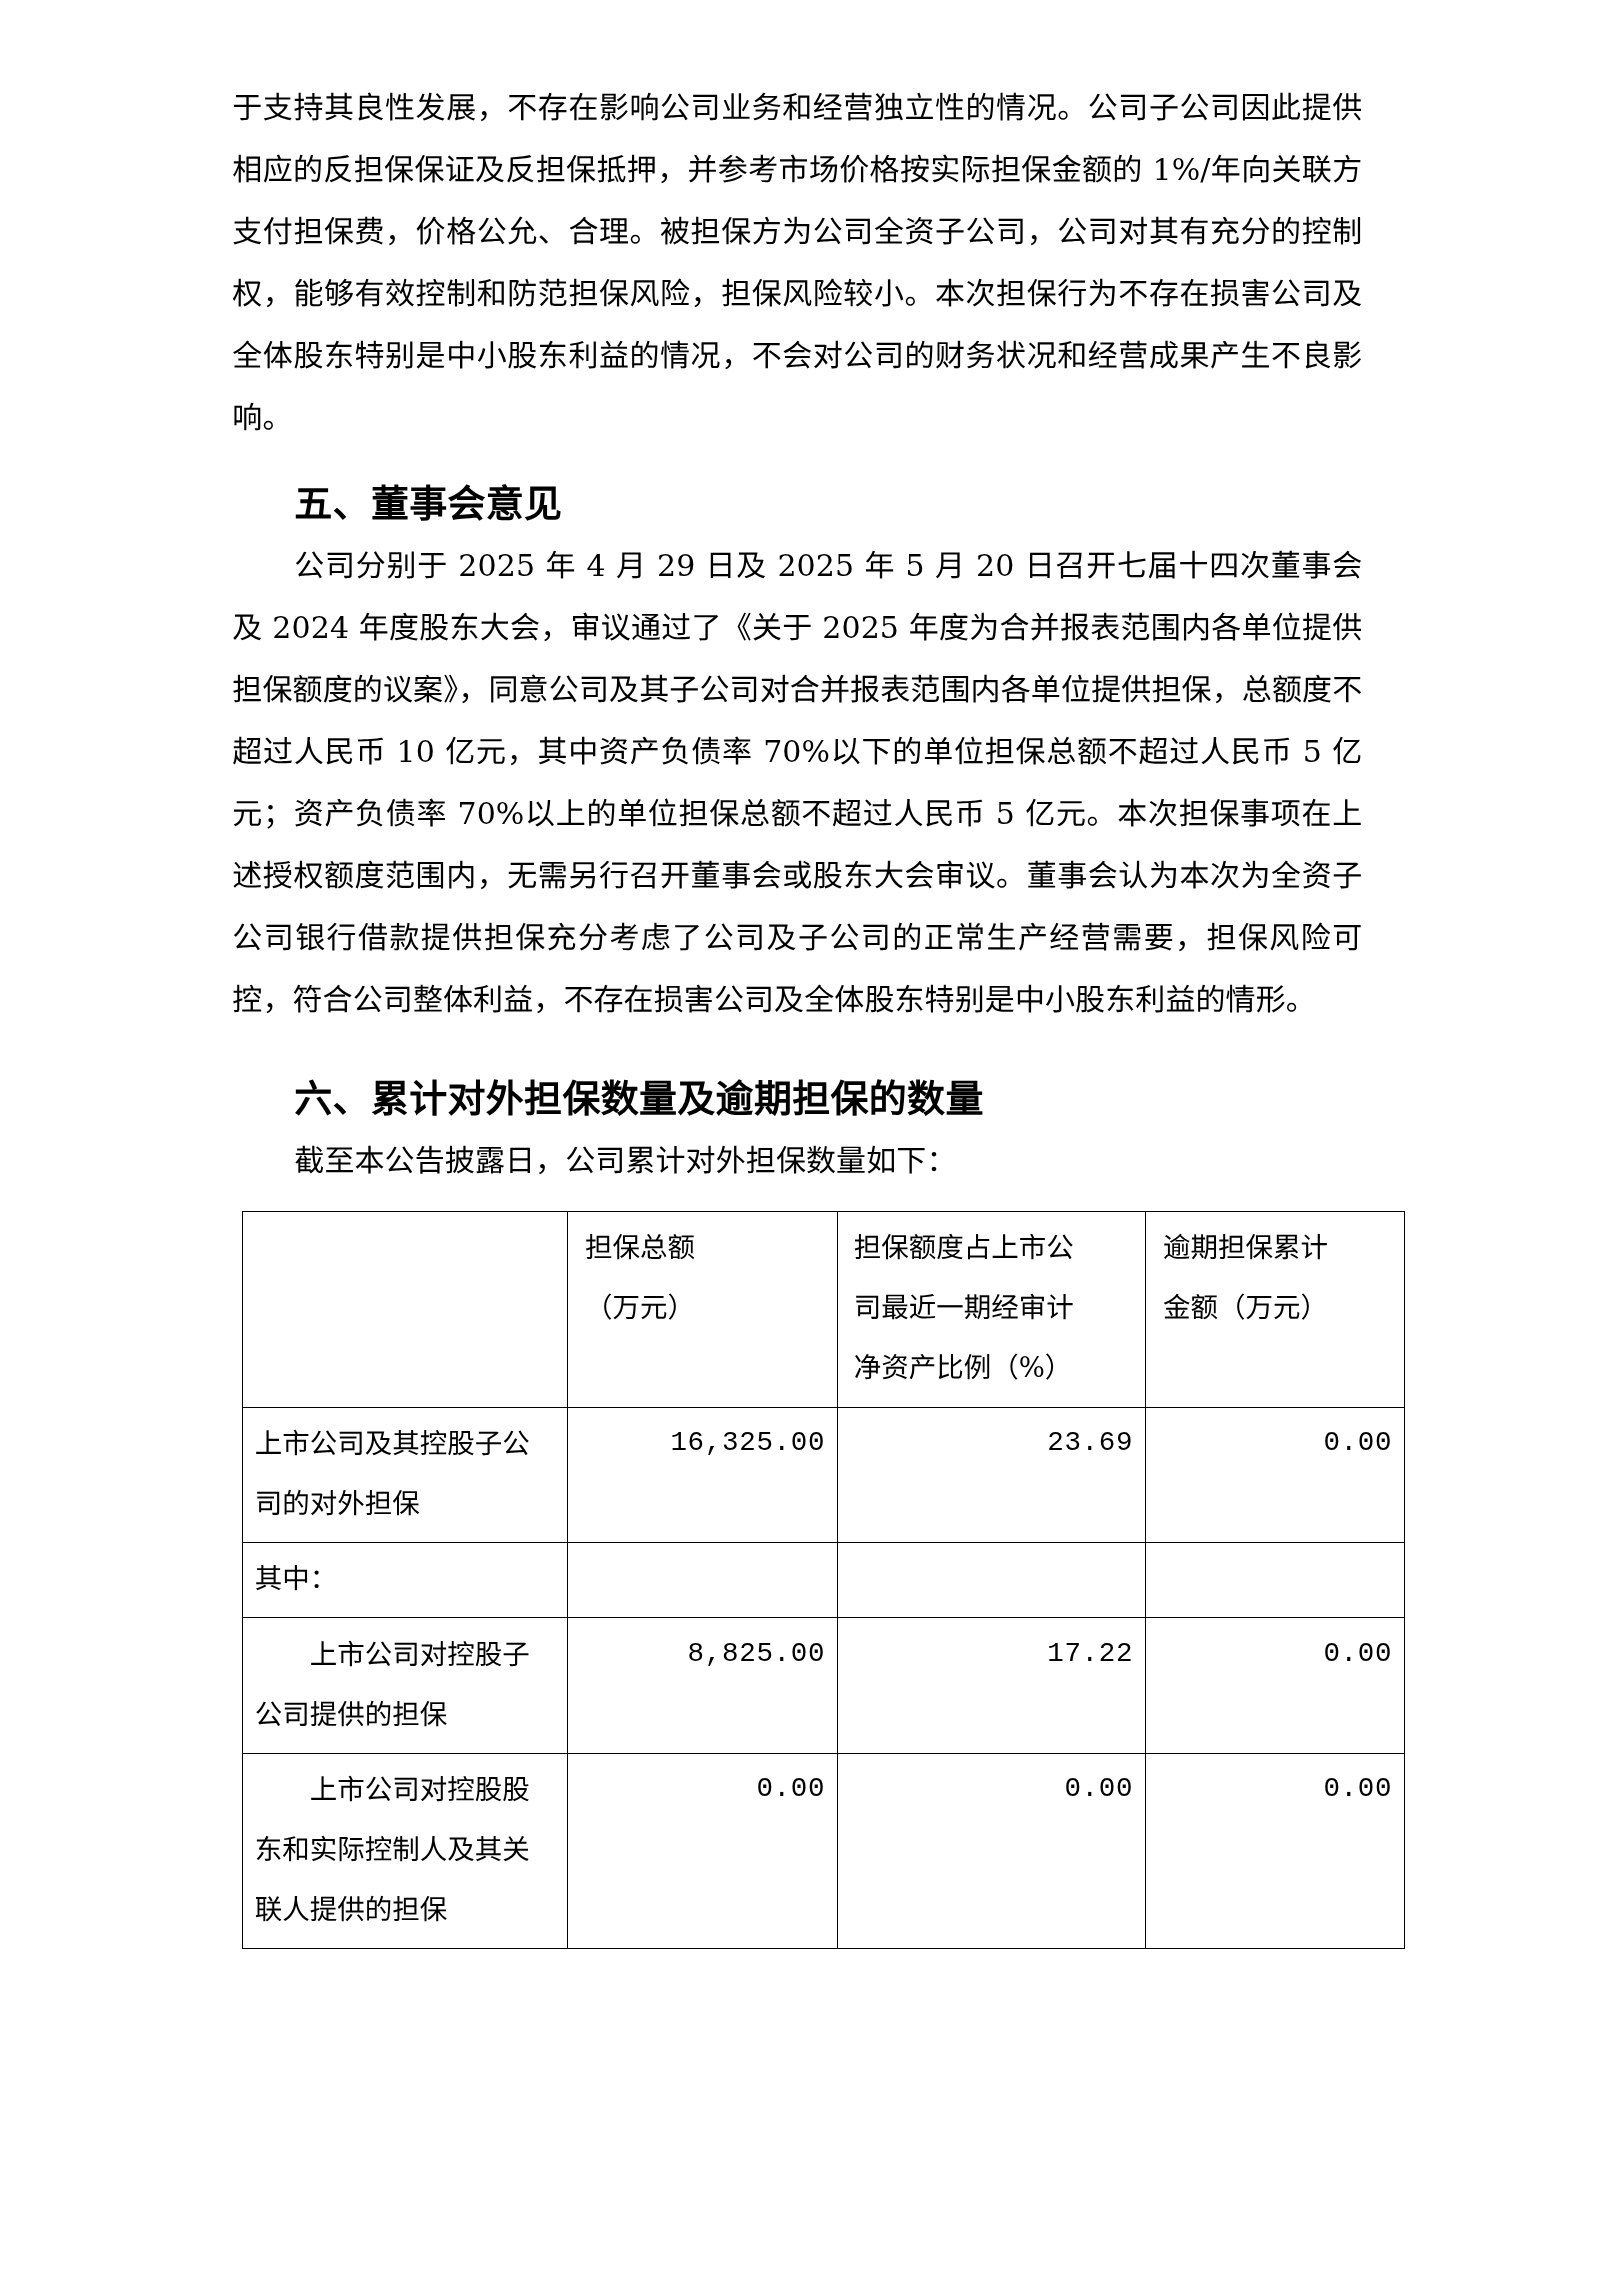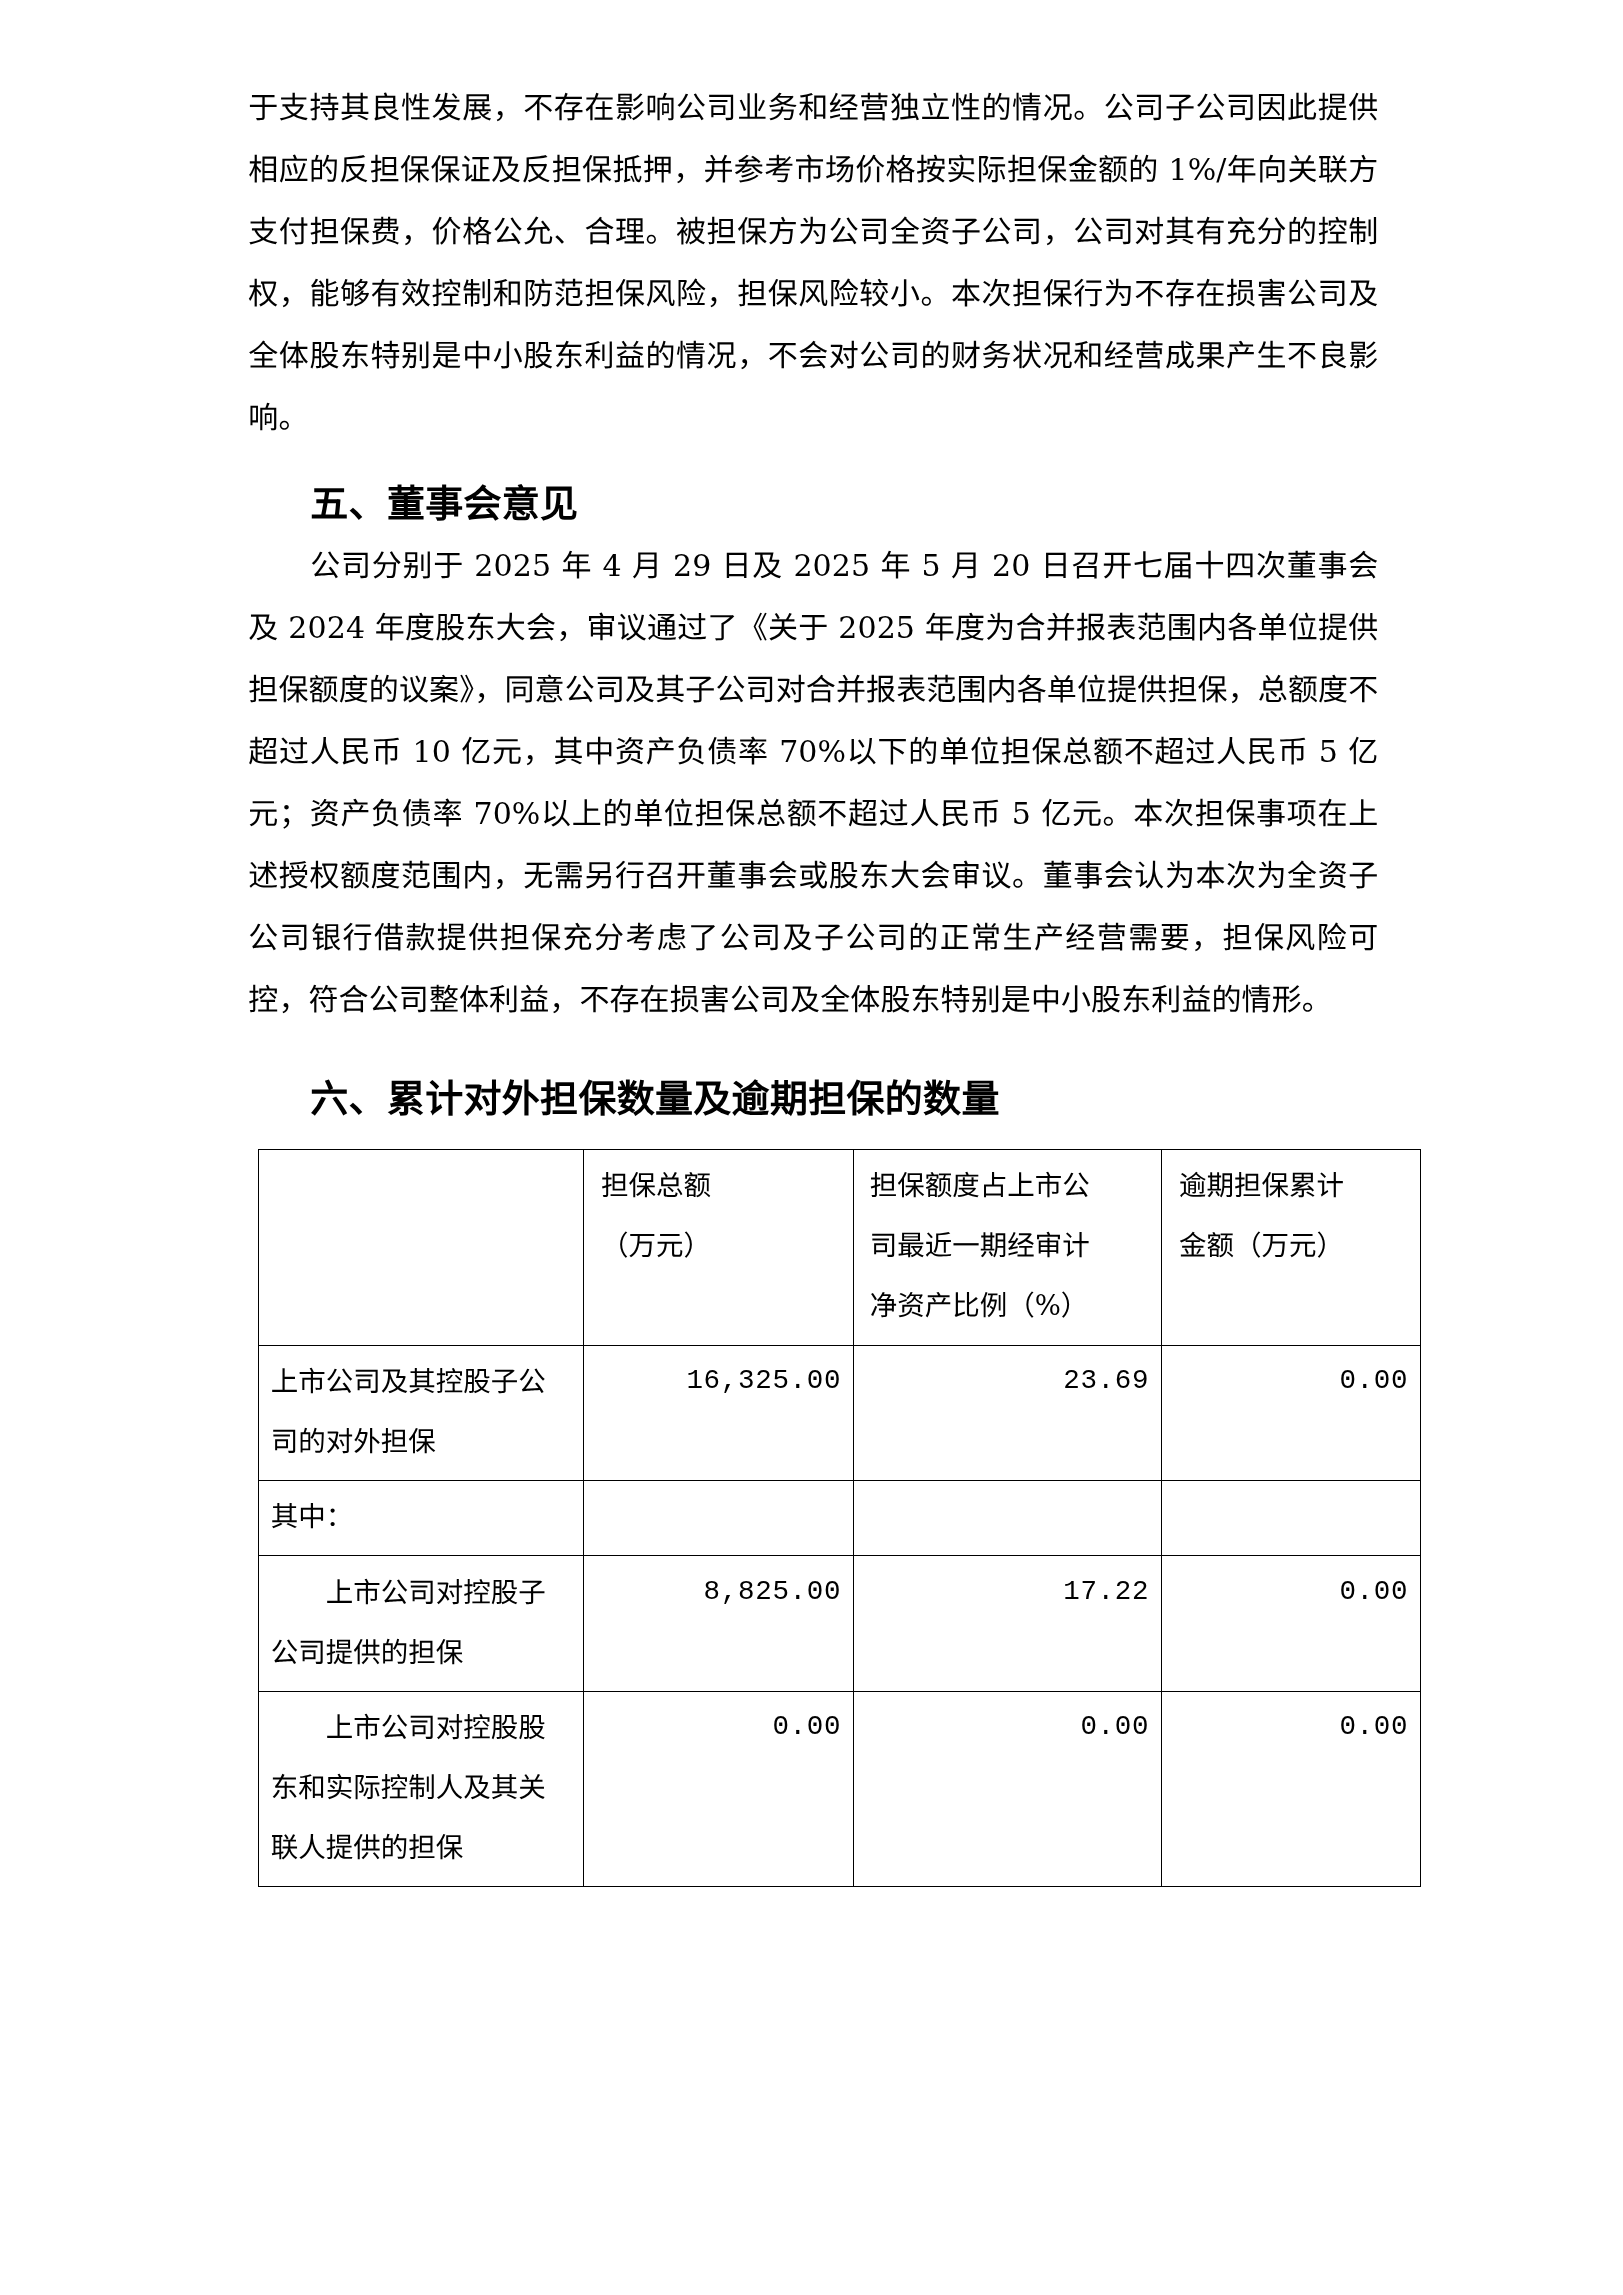--- a/index.html
+++ b/index.html
@@ -15,21 +15,21 @@
   .page {
     position: relative;
     width: 1623px;
     height: 2295px;
     background: #ffffff;
     box-sizing: border-box;
     overflow: hidden;
   }
   .content {
     position: absolute;
-    left: 230px;
+    left: 214px;
     top: 77px;
     width: 1162px;
   }
 
   
   .para {
     font-size: 30px;
     line-height: 62px;
     text-align: justify;
     text-justify: inter-ideograph;
@@ -113,20 +113,21 @@
     <div class="gap-md"></div>
 
     <h2 class="heading">五、董事会意见</h2>
 
     <p class="para indent">公司分别于 2025 年 4 月 29 日及 2025 年 5 月 20 日召开七届十四次董事会及 2024 年度股东大会，审议通过了《关于 2025 年度为合并报表范围内各单位提供担保额度的议案》，同意公司及其子公司对合并报表范围内各单位提供担保，总额度不超过人民币 10 亿元，其中资产负债率 70%以下的单位担保总额不超过人民币 5 亿元；资产负债率 70%以上的单位担保总额不超过人民币 5 亿元。本次担保事项在上述授权额度范围内，无需另行召开董事会或股东大会审议。董事会认为本次为全资子公司银行借款提供担保充分考虑了公司及子公司的正常生产经营需要，担保风险可控，符合公司整体利益，不存在损害公司及全体股东特别是中小股东利益的情形。</p>
 
     <div class="gap-lg"></div>
 
     <h2 class="heading">六、累计对外担保数量及逾期担保的数量</h2>
 
+    <p class="para indent">截至本公告披露日，公司累计对外担保数量如下：</p>
 
     <div class="tbl-wrap">
       <table class="guarantee">
         <colgroup>
           <col class="c0">
             <col class="c1">
             <col class="c2">
             <col class="c3">
         </colgroup>
         <tbody>

